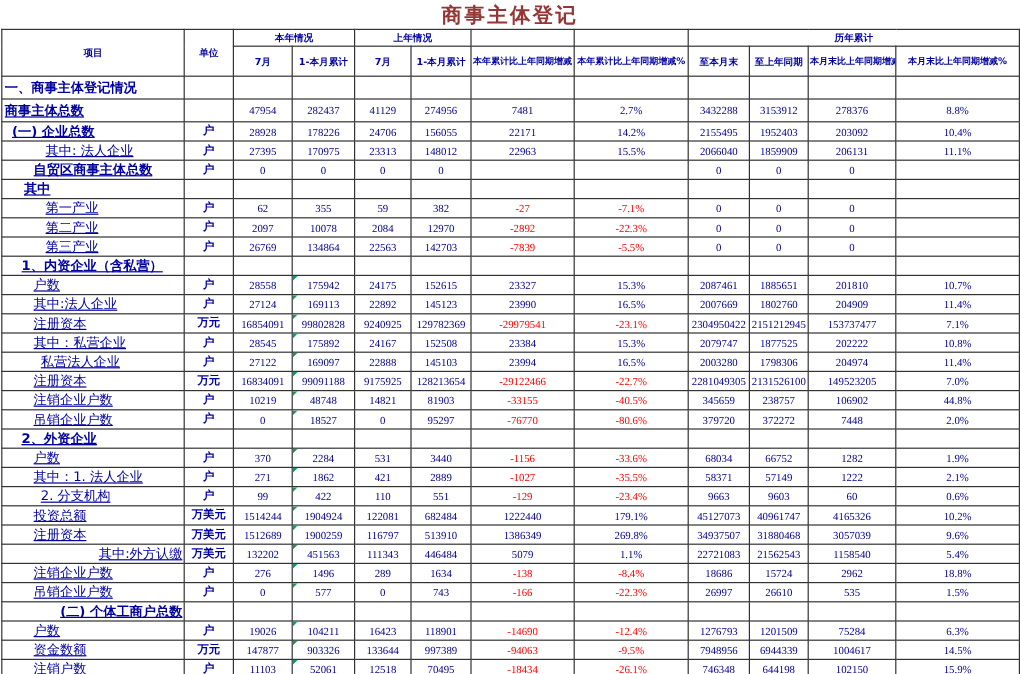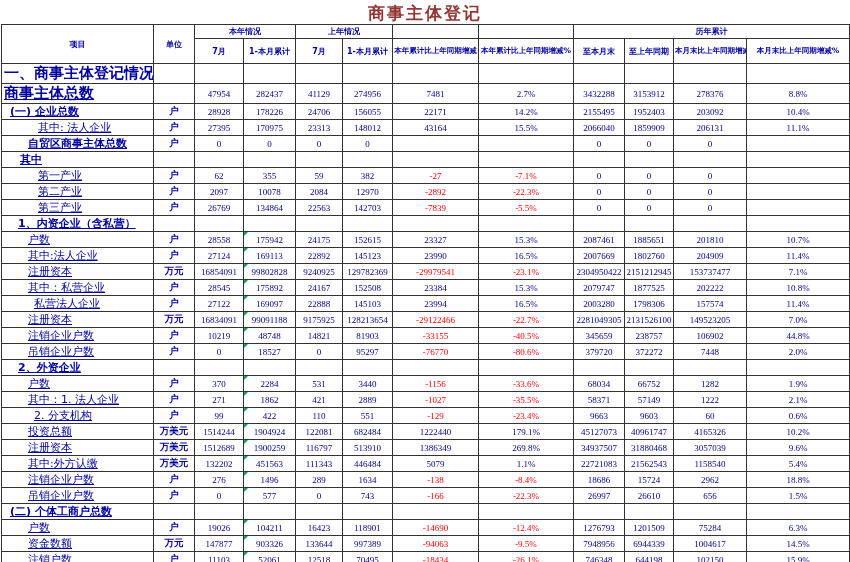--- a/index.html
+++ b/index.html
@@ -18,21 +18,21 @@
   thead tr.h1 { height: 14px; }
   thead tr.h2 { height: 25px; }
   thead th.w { font-size: 7.5px; }
   tbody tr { height: 13px; }
   tbody tr.xl { height: 19px; }
   tbody tr.lg { height: 15px; }
   td.lbl { color: #0000A0; font-size: 11px; text-align: left; }
   td.lbl span { text-decoration: none; }
   td.lbl.u span { text-decoration: underline; }
   td.lbl.b { font-weight: bold; }
-  tr.xl td.lbl { font-size: 15px; }
+  tr.xl td.lbl { font-size: 11px; }
   tr.lg td.lbl { font-size: 11px; }
   td.unit { color: #0000A0; font-size: 9.5px; text-align: center; font-weight: bold; }
   td.val { color: #00008B; font-size: 9px; text-align: center;
     font-family: "Liberation Serif", "DejaVu Serif", serif; }
   td.val.neg { color: #FF0000; }
   td.val.mk { position: relative; }
   td.val.mk::before { content: ""; position: absolute; top: 0; left: 0;
     border-top: 4px solid #00A550; border-right: 4px solid transparent; width: 0; height: 0; }
 </style>
 </head>
@@ -122,21 +122,21 @@
           <td class="val">203092</td>
           <td class="val">10.4%</td>
         </tr>
         <tr>
           <td class="lbl u" style="padding-left: 36px;"><span>其中: 法人企业</span></td>
           <td class="unit">户</td>
           <td class="val">27395</td>
           <td class="val">170975</td>
           <td class="val">23313</td>
           <td class="val">148012</td>
-          <td class="val">43164</td>
+          <td class="val">22963</td>
           <td class="val">15.5%</td>
           <td class="val">2066040</td>
           <td class="val">1859909</td>
           <td class="val">206131</td>
           <td class="val">11.1%</td>
         </tr>
         <tr>
           <td class="lbl u" style="padding-left: 26px; font-weight: bold;"><span>自贸区商事主体总数</span></td>
           <td class="unit">户</td>
           <td class="val">0</td>
@@ -280,21 +280,21 @@
           <td class="lbl u" style="padding-left: 32px;"><span>私营法人企业</span></td>
           <td class="unit">户</td>
           <td class="val">27122</td>
           <td class="val mk">169097</td>
           <td class="val">22888</td>
           <td class="val">145103</td>
           <td class="val">23994</td>
           <td class="val">16.5%</td>
           <td class="val">2003280</td>
           <td class="val">1798306</td>
-          <td class="val">157574</td>
+          <td class="val">204974</td>
           <td class="val">11.4%</td>
         </tr>
         <tr>
           <td class="lbl u" style="padding-left: 26px;"><span>注册资本</span></td>
           <td class="unit">万元</td>
           <td class="val">16834091</td>
           <td class="val mk">99091188</td>
           <td class="val">9175925</td>
           <td class="val">128213654</td>
           <td class="val neg">-29122466</td>
@@ -410,21 +410,21 @@
           <td class="val">116797</td>
           <td class="val">513910</td>
           <td class="val">1386349</td>
           <td class="val">269.8%</td>
           <td class="val">34937507</td>
           <td class="val">31880468</td>
           <td class="val">3057039</td>
           <td class="val">9.6%</td>
         </tr>
         <tr>
-          <td class="lbl u" style="padding-left: 26px;"><span>其中:外方认缴</span></td>
+          <td class="lbl u" style="padding-left: 26px; text-align: right;"><span>其中:外方认缴</span></td>
           <td class="unit">万美元</td>
           <td class="val">132202</td>
           <td class="val mk">451563</td>
           <td class="val">111343</td>
           <td class="val">446484</td>
           <td class="val">5079</td>
           <td class="val">1.1%</td>
           <td class="val">22721083</td>
           <td class="val">21562543</td>
           <td class="val">1158540</td>
@@ -448,25 +448,25 @@
           <td class="lbl u" style="padding-left: 26px;"><span>吊销企业户数</span></td>
           <td class="unit">户</td>
           <td class="val">0</td>
           <td class="val mk">577</td>
           <td class="val">0</td>
           <td class="val">743</td>
           <td class="val neg">-166</td>
           <td class="val neg">-22.3%</td>
           <td class="val">26997</td>
           <td class="val">26610</td>
-          <td class="val">656</td>
+          <td class="val">535</td>
           <td class="val">1.5%</td>
         </tr>
         <tr class="lg">
-          <td class="lbl b u" style="padding-left: 8px;"><span>(二) 个体工商户总数</span></td>
+          <td class="lbl b u" style="padding-left: 8px; text-align: right;"><span>(二) 个体工商户总数</span></td>
           <td class="unit"></td>
           <td class="val"></td>
           <td class="val"></td>
           <td class="val"></td>
           <td class="val"></td>
           <td class="val"></td>
           <td class="val"></td>
           <td class="val"></td>
           <td class="val"></td>
           <td class="val"></td>

